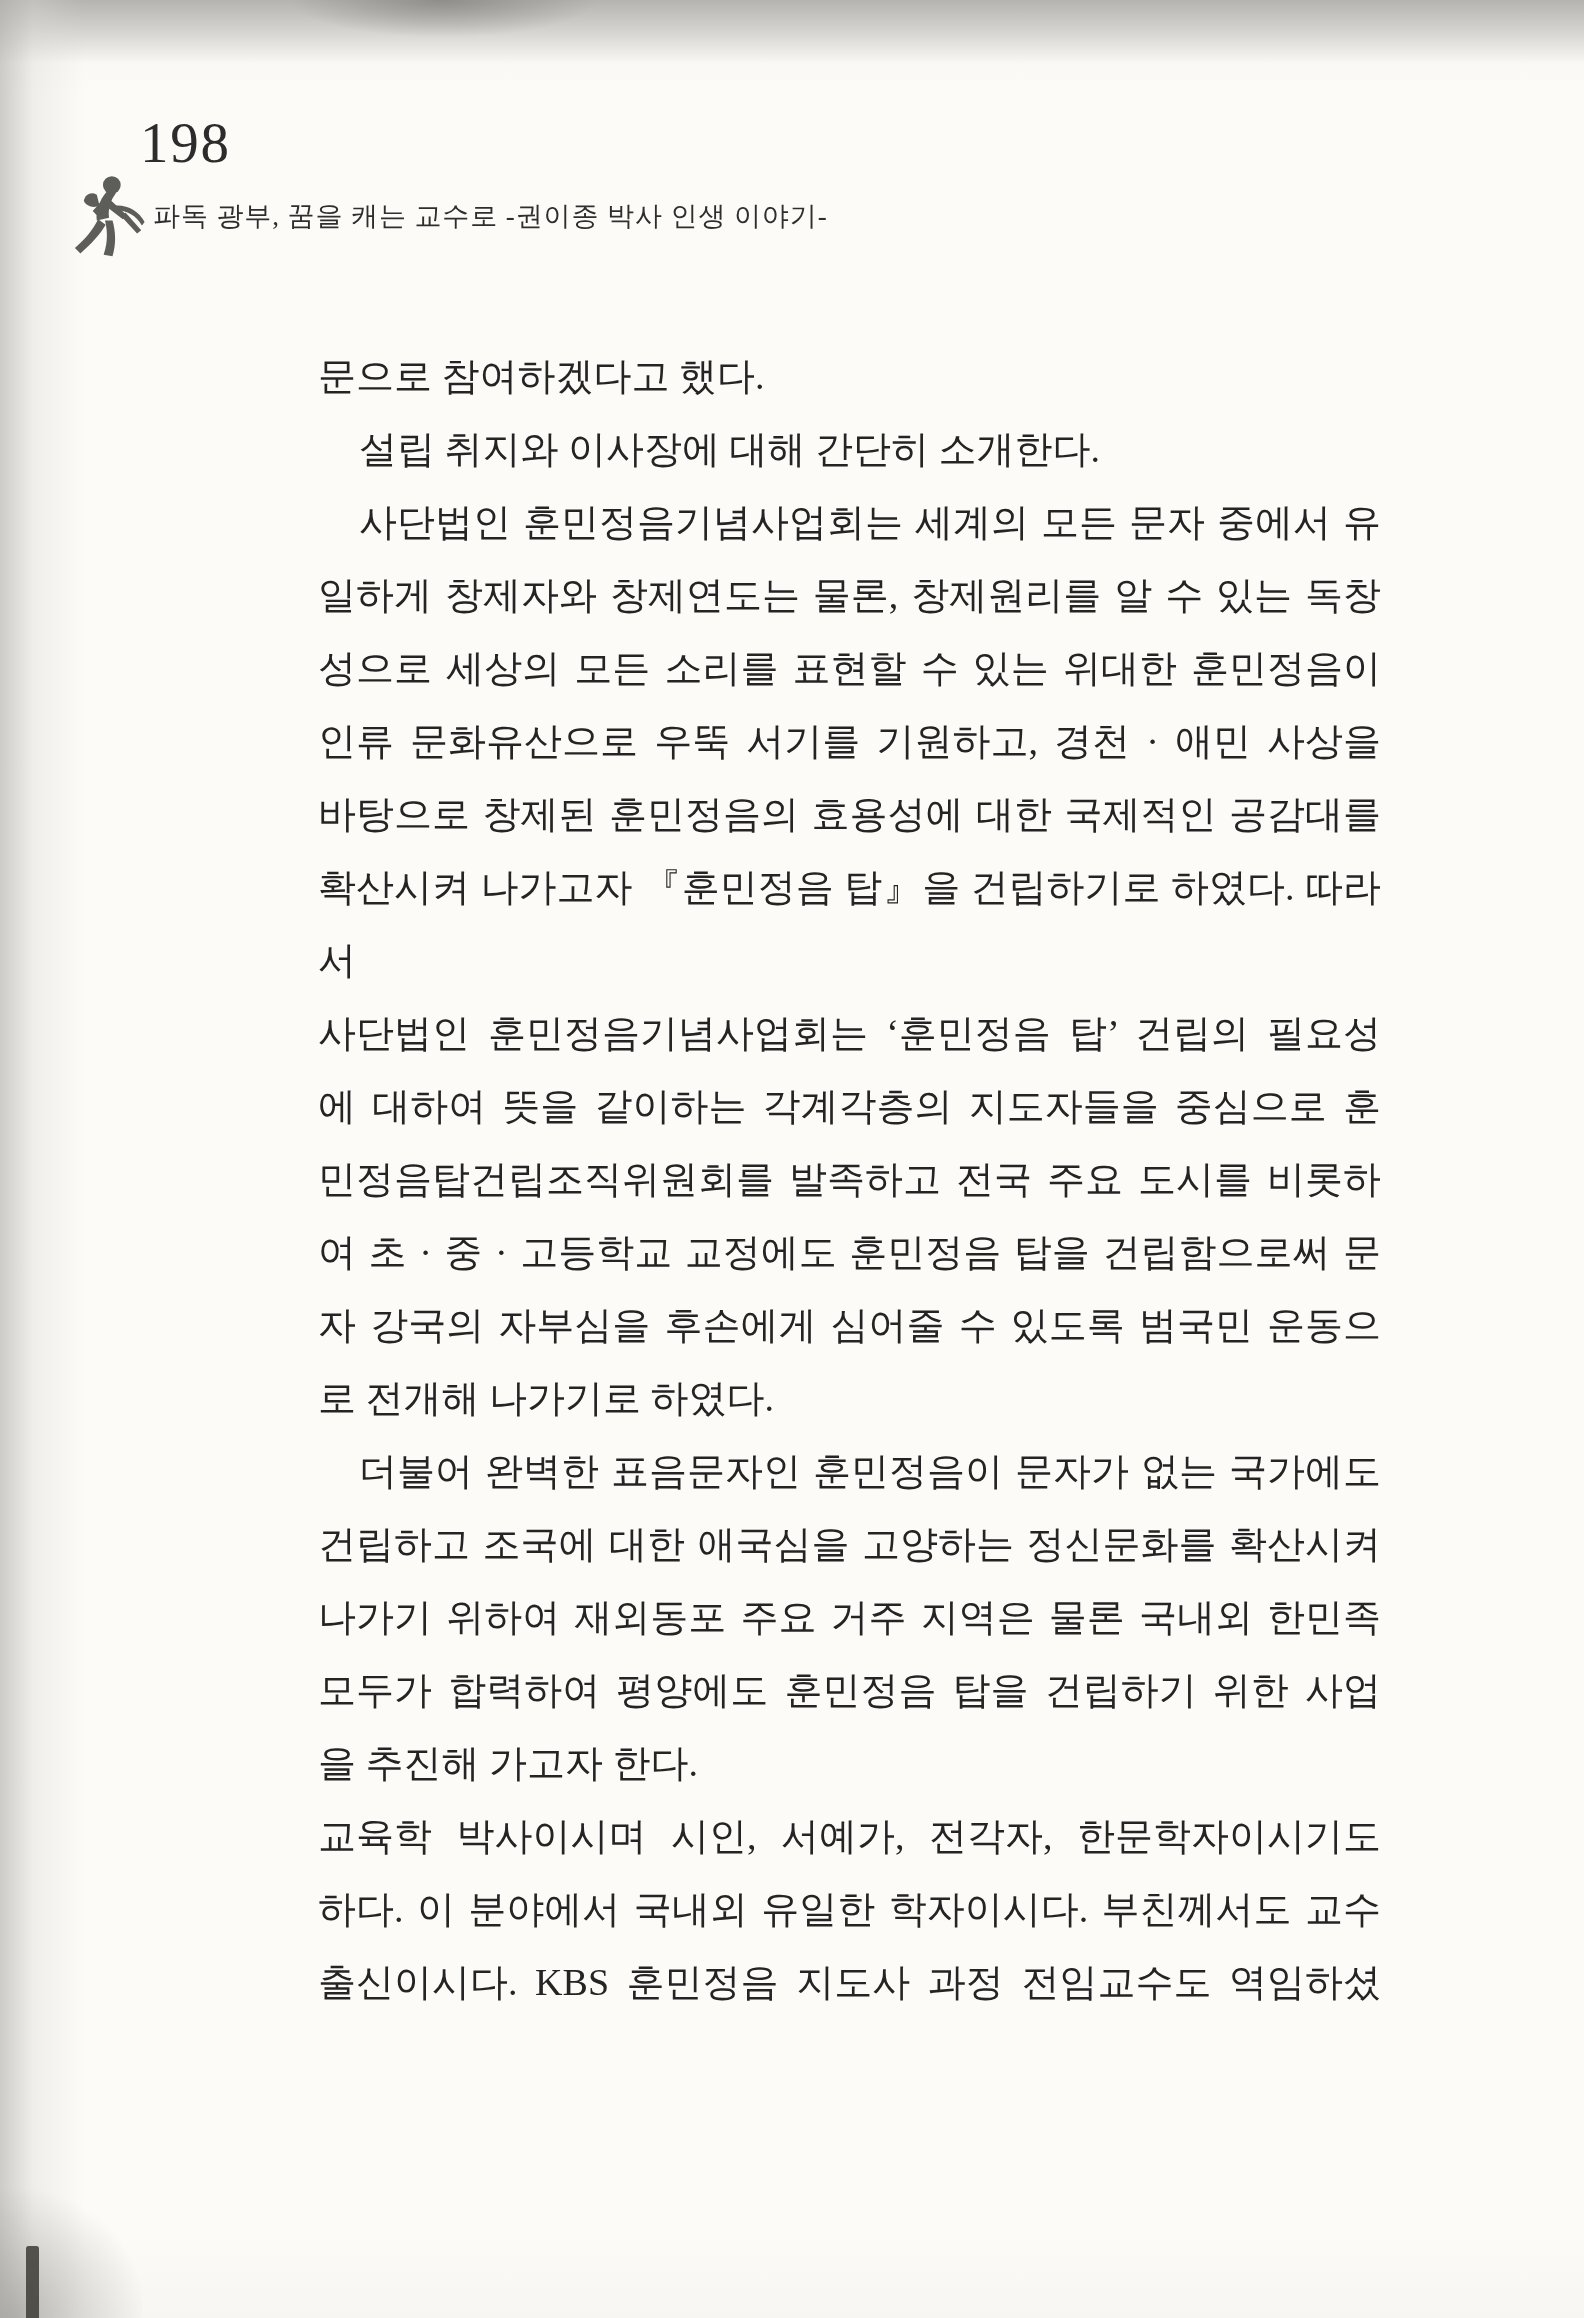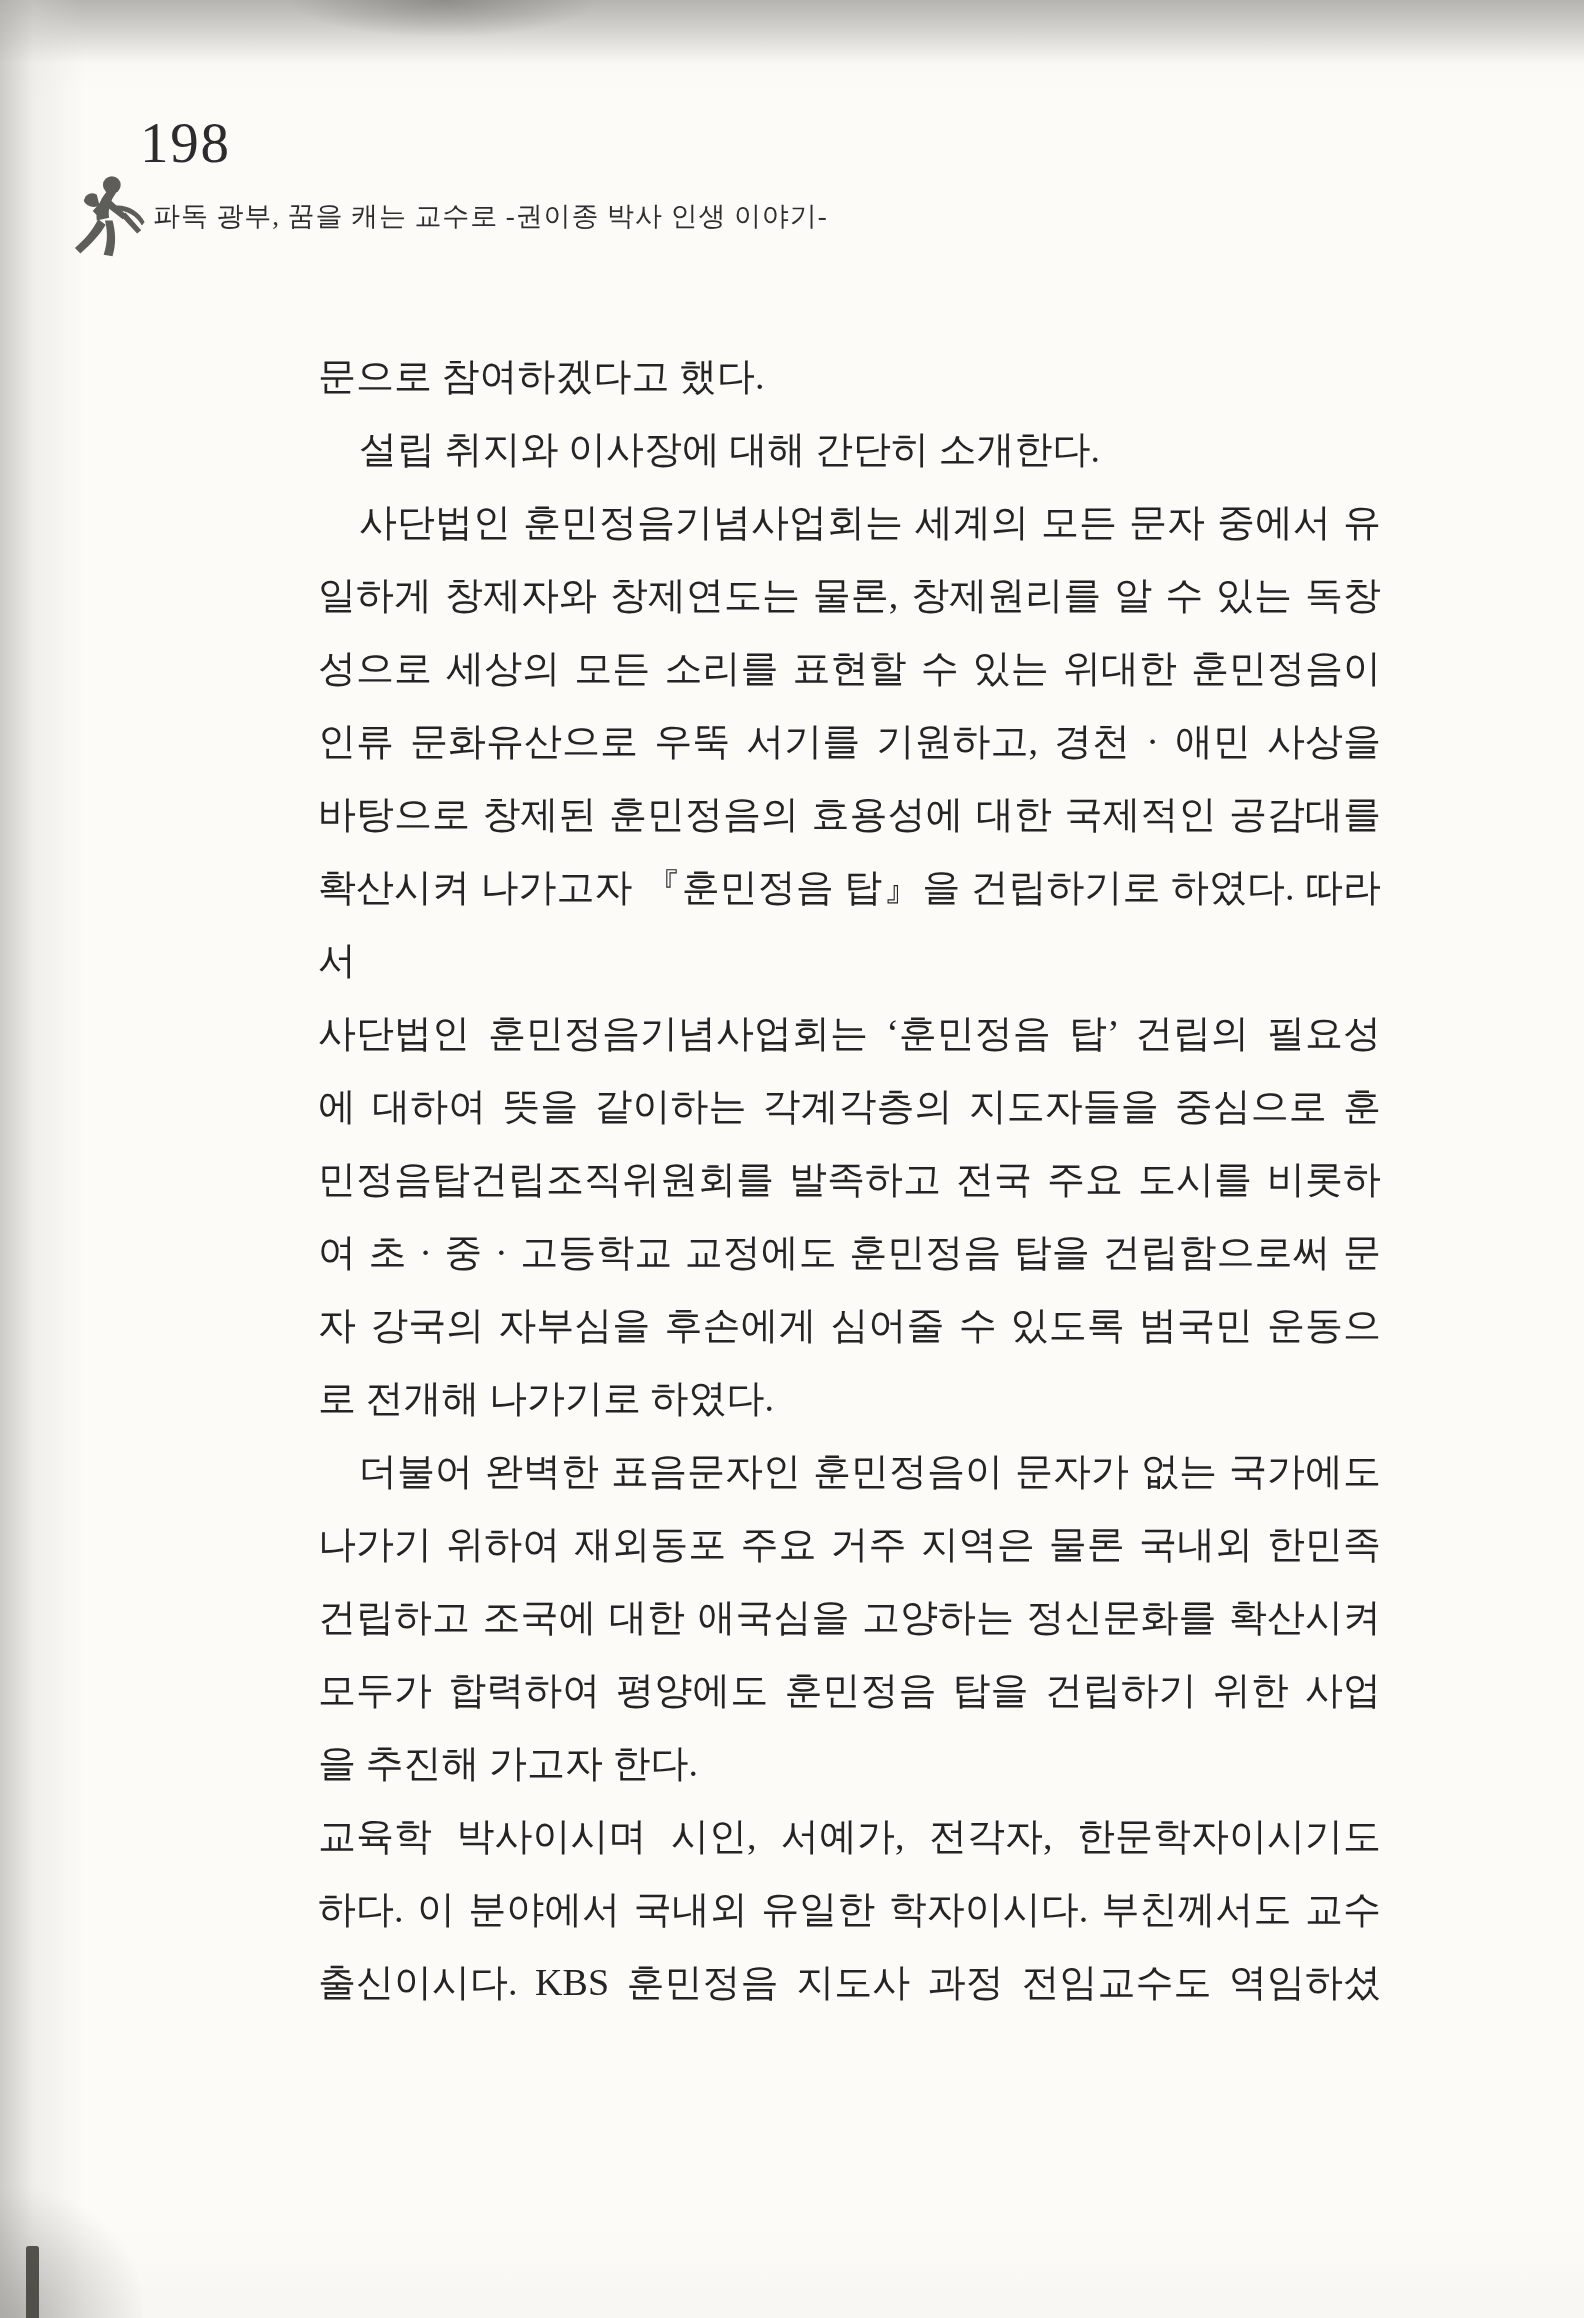--- a/index.html
+++ b/index.html
@@ -100,22 +100,22 @@
     <div class="line full">인류 문화유산으로 우뚝 서기를 기원하고, 경천 · 애민 사상을</div>
     <div class="line full">바탕으로 창제된 훈민정음의 효용성에 대한 국제적인 공감대를</div>
     <div class="line full">확산시켜 나가고자 『훈민정음 탑』을 건립하기로 하였다. 따라서</div>
     <div class="line full">사단법인 훈민정음기념사업회는 ‘훈민정음 탑’ 건립의 필요성</div>
     <div class="line full">에 대하여 뜻을 같이하는 각계각층의 지도자들을 중심으로 훈</div>
     <div class="line full">민정음탑건립조직위원회를 발족하고 전국 주요 도시를 비롯하</div>
     <div class="line full">여 초 · 중 · 고등학교 교정에도 훈민정음 탑을 건립함으로써 문</div>
     <div class="line full">자 강국의 자부심을 후손에게 심어줄 수 있도록 범국민 운동으</div>
     <div class="line">로 전개해 나가기로 하였다.</div>
     <div class="line indent full">더불어 완벽한 표음문자인 훈민정음이 문자가 없는 국가에도</div>
+    <div class="line full">건립하고 조국에 대한 애국심을 고양하는 정신문화를 확산시켜</div>
     <div class="line full">나가기 위하여 재외동포 주요 거주 지역은 물론 국내외 한민족</div>
-    <div class="line full">건립하고 조국에 대한 애국심을 고양하는 정신문화를 확산시켜</div>
     <div class="line full">모두가 합력하여 평양에도 훈민정음 탑을 건립하기 위한 사업</div>
     <div class="line">을 추진해 가고자 한다.</div>
     <div class="line full">교육학 박사이시며 시인, 서예가, 전각자, 한문학자이시기도</div>
     <div class="line full">하다. 이 분야에서 국내외 유일한 학자이시다. 부친께서도 교수</div>
     <div class="line full">출신이시다. KBS 훈민정음 지도사 과정 전임교수도 역임하셨</div>
   </main>
 
 </div>
 
 

